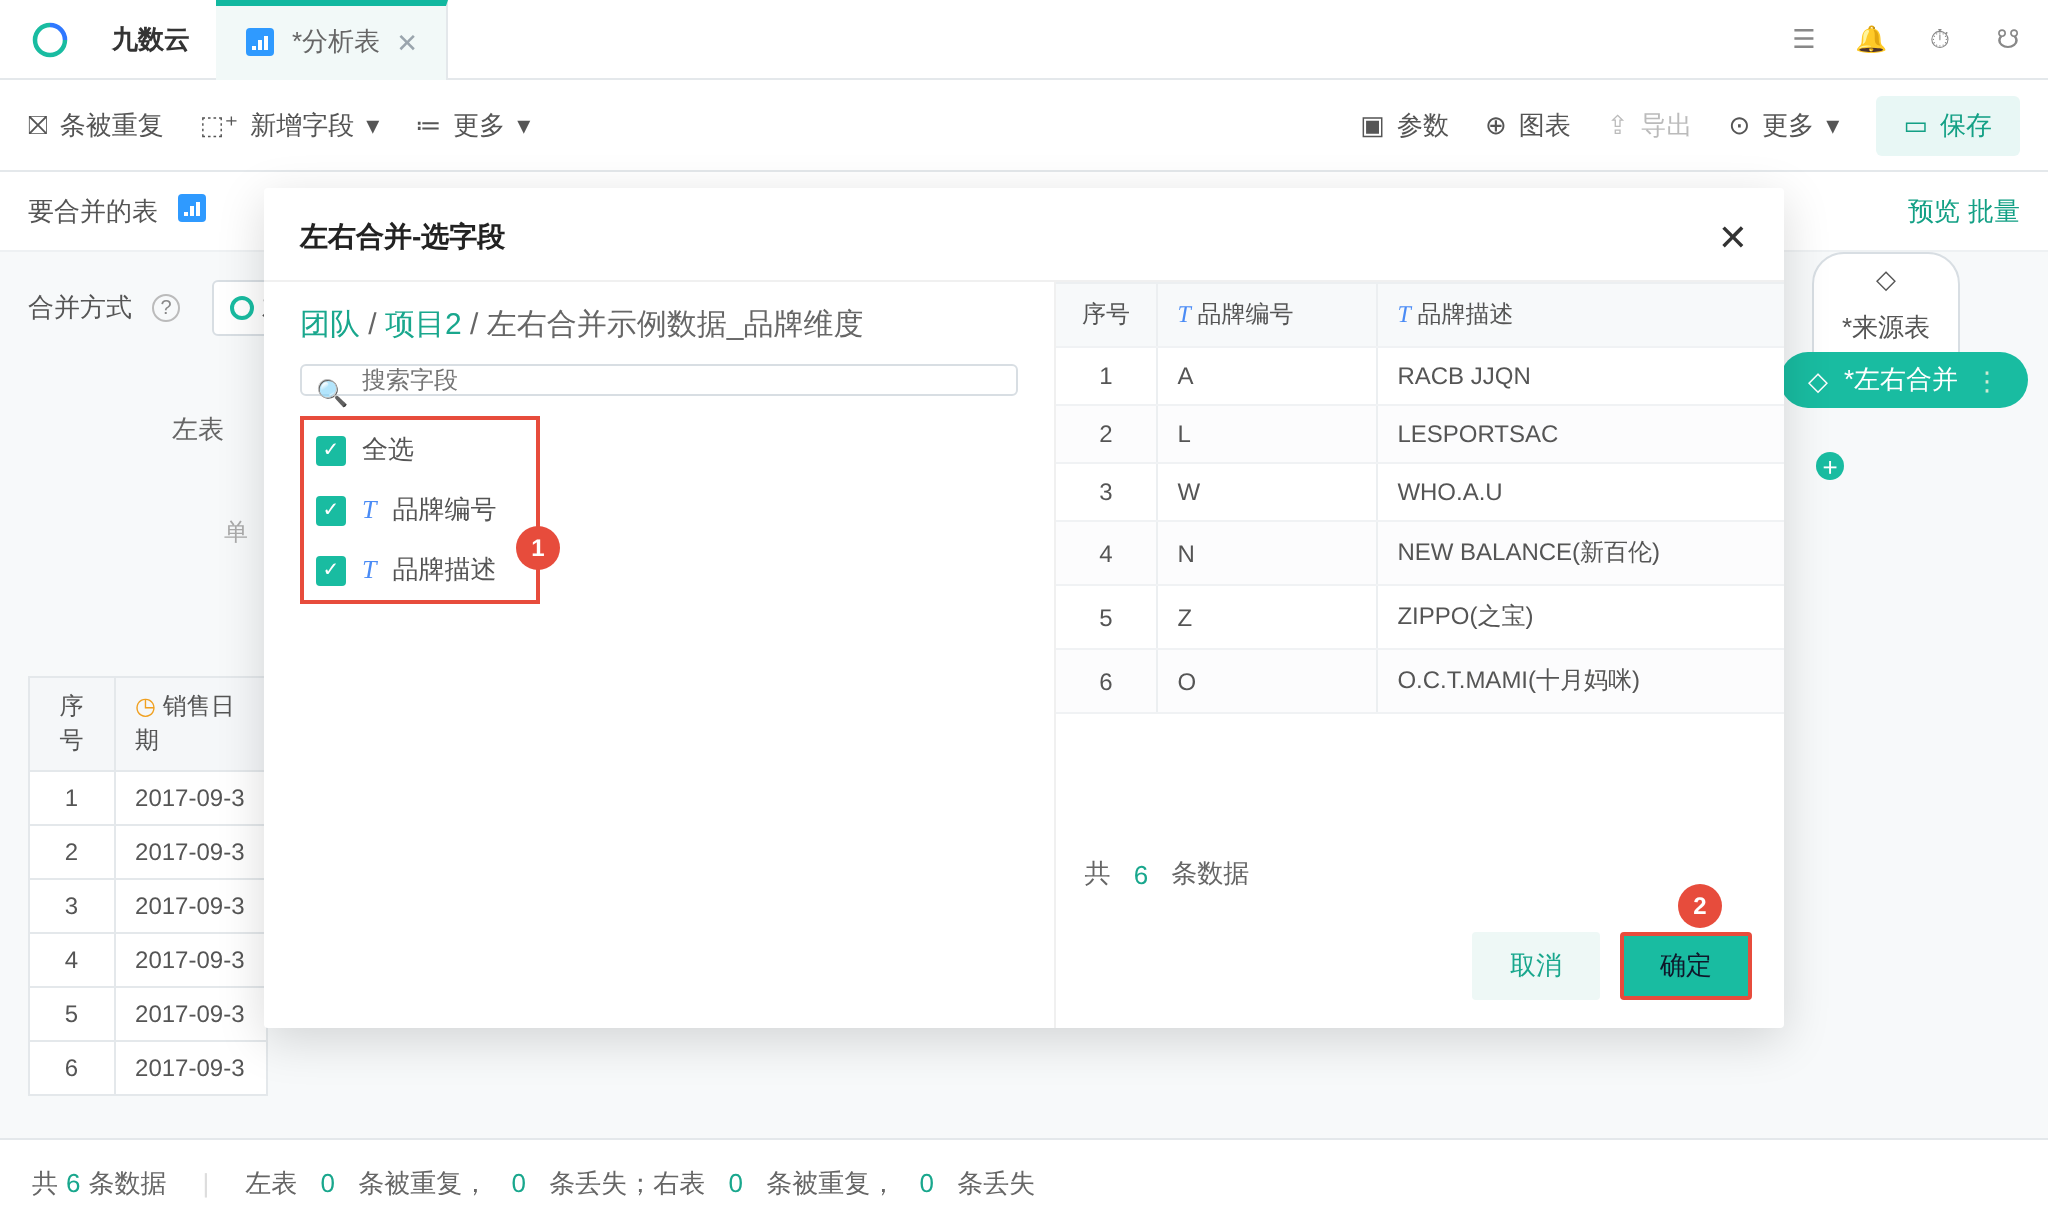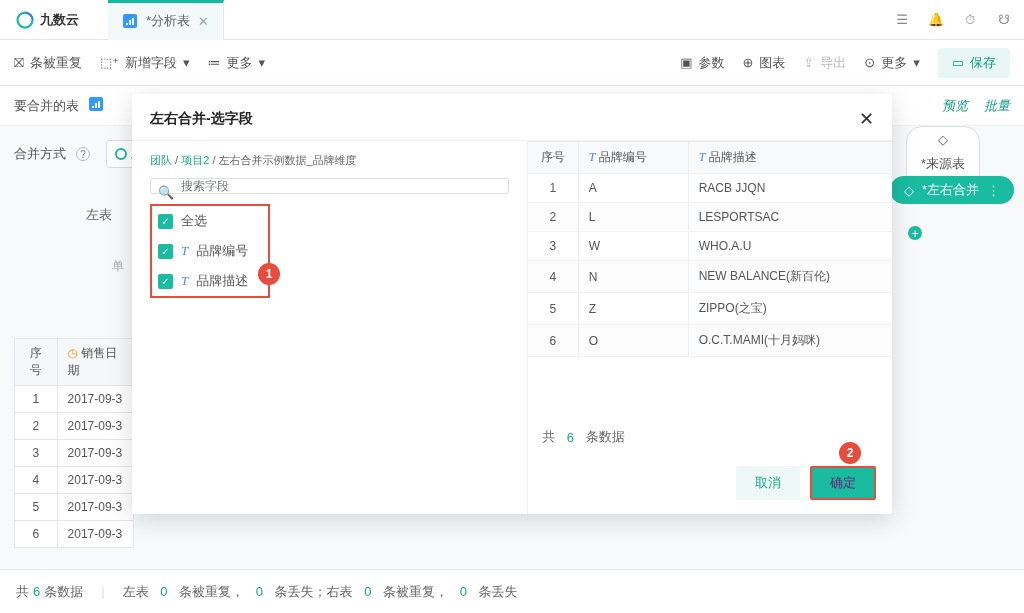--- a/index.html
+++ b/index.html
@@ -1,36 +1,36 @@
 <!DOCTYPE html>
 <html><head>
 <meta charset="utf-8">
 <style>
   * { box-sizing: border-box; margin: 0; padding: 0; }
   html, body { width: 1024px; height: 613px; font-family: "Helvetica Neue", Arial, "PingFang SC", "Microsoft YaHei", sans-serif; font-size: 13px; color: #333; background: #fff; overflow: hidden; }
   .app { width: 1024px; height: 613px; position: relative; background: #f7f9fa; }
 
   
   .topbar { display: flex; align-items: center; height: 40px; background: #fff; border-bottom: 1px solid #e4e8eb; padding: 0 12px 0 0; }
-  .logo { display: flex; align-items: center; gap: 6px; width: 108px; padding-left: 16px; font-weight: 600; color: #333; }
+  .logo { display: flex; align-items: center; gap: 22px; width: 108px; padding-left: 16px; font-weight: 600; color: #333; }
   .logo svg { width: 18px; height: 18px; }
   .tab { display: flex; align-items: center; height: 40px; padding: 0 14px; border-top: 3px solid #12b8a0; background: #f2f9f8; gap: 8px; border-right: 1px solid #e4e8eb; }
   .tab-title { color: #666; }
   .top-icons { margin-left: auto; display: flex; align-items: center; gap: 18px; color: #888; }
   .icon-sq { width: 16px; height: 16px; display: inline-flex; align-items: center; justify-content: center; }
 
   
   .toolbar { display: flex; align-items: center; height: 46px; padding: 0 14px; border-bottom: 1px solid #e4e8eb; background: #fff; gap: 18px; color: #555; }
   .tool { display: flex; align-items: center; gap: 6px; cursor: pointer; }
   .spacer { flex: 1; }
   .btn-save { background: #e8f7f5; color: #13a085; padding: 6px 14px; border-radius: 3px; display: flex; gap: 6px; align-items: center; }
 
   
   .subhdr { display: flex; align-items: center; height: 40px; padding: 0 14px; color: #555; border-bottom: 1px solid #eef1f3; background: #fff; }
-  .subhdr .right { margin-left: auto; display: flex; gap: 16px; font-style: italic; }
+  .subhdr .right { margin-left: auto; display: flex; gap: 4px; }
   .subhdr .right a { color: #13a085; cursor: pointer; }
 
   
   .bg-content { padding: 14px; color: #555; }
   .bg-row { display: flex; align-items: center; gap: 10px; margin-bottom: 14px; }
   .help-dot { width: 14px; height: 14px; border: 1px solid #bbb; border-radius: 50%; display: inline-flex; align-items: center; justify-content: center; font-size: 10px; color: #888; }
   .bg-pill { position: absolute; border-radius: 16px; padding: 5px 14px; display: flex; align-items: center; gap: 8px; font-size: 13px; }
   .pill-white { background: #fff; border: 1px solid #d8dee3; color: #555; }
   .pill-teal { background: #19bca1; color: #fff; }
   .pill-dots { color: #cfead2; }
@@ -43,21 +43,21 @@
   .footer { position: absolute; bottom: 0; left: 0; right: 0; height: 44px; display: flex; align-items: center; padding: 0 16px; border-top: 1px solid #e4e8eb; background: #fff; color: #666; gap: 4px; font-size: 13px; }
   .footer .num { color: #19a78d; }
 
   
   .modal { position: absolute; top: 94px; left: 132px; width: 760px; height: 420px; background: #fff; box-shadow: 0 6px 24px rgba(0,0,0,.15); border-radius: 2px; display: flex; flex-direction: column; }
   .modal-header { display: flex; align-items: center; padding: 14px 18px 10px 18px; border-bottom: 1px solid #f0f0f0; }
   .modal-header h3 { font-size: 14px; font-weight: 600; color: #222; }
   .close { margin-left: auto; font-size: 18px; color: #333; cursor: pointer; }
   .modal-body { flex: 1; display: flex; overflow: hidden; }
   .left-col { width: 52%; padding: 12px 18px; display: flex; flex-direction: column; gap: 10px; }
-  .breadcrumb { font-size: 11px; color: #666; }
+  .breadcrumb { font-size: 15px; color: #666; }
   .breadcrumb a { color: #19a78d; }
   .search { position: relative; }
   .search input { width: 100%; height: 16px; padding: 0 10px 0 30px; border: 1px solid #d8dee3; border-radius: 3px; color: #999; font-size: 12px; background: #fff; }
   .search .mag { position: absolute; left: 8px; top: 7px; color: #b8bec4; }
   .checklist { border: 2px solid #e74c3c; width: 120px; padding: 6px 6px; display: flex; flex-direction: column; gap: 12px; background: #fff; }
   .check-row { display: flex; align-items: center; gap: 8px; color: #555; font-size: 13px; }
   .chk { width: 15px; height: 15px; border-radius: 2px; background: #19bca1; display: inline-flex; align-items: center; justify-content: center; color: #fff; font-size: 10px; }
   .Ticon { color: #4a8bf5; font-family: serif; font-style: italic; }
 
   .badge { width: 22px; height: 22px; border-radius: 50%; background: #e74c3c; color: #fff; display: flex; align-items: center; justify-content: center; font-size: 12px; font-weight: bold; position: absolute; }
@@ -68,21 +68,21 @@
   .dtbl { border-collapse: collapse; width: 100%; }
   .dtbl th, .dtbl td { padding: 7px 10px; font-size: 12px; color: #555; text-align: left; border-bottom: 1px solid #f0f2f4; }
   .dtbl th { background: #f7f9fa; font-weight: normal; border-top: 1px solid #eceff1; }
   .dtbl th.idx, .dtbl td.idx { width: 50px; text-align: center; border-right: 1px solid #eceff1; }
   .dtbl th.c1, .dtbl td.c1 { width: 110px; border-right: 1px solid #eceff1; }
   .dtbl tbody tr:nth-child(even) { background: #fcfcfd; }
   .tbl-footer { margin-top: auto; padding: 10px 14px; display: flex; align-items: center; gap: 4px; color: #666; font-size: 13px; }
   .modal-footer { display: flex; justify-content: flex-end; gap: 10px; padding: 10px 16px 14px 16px; }
   .btn { padding: 6px 18px; border-radius: 2px; font-size: 13px; cursor: pointer; border: 1px solid transparent; }
   .btn-cancel { background: #eef8f6; color: #19a78d; }
-  .btn-ok { background: #19bca1; color: #701a75; border: 2px solid #e74c3c; }
+  .btn-ok { background: #19bca1; color: #0f172a; border: 2px solid #e74c3c; }
 </style>
 </head>
 <body>
 <div class="app">
 
 <div class="topbar">
   <div class="logo">
     <svg viewBox="0 0 24 24">
           <path d="M12 2 A10 10 0 1 0 22 12" fill="none" stroke="#19bca1" stroke-width="3"></path>
           <path d="M12 2 A10 10 0 0 1 22 12" fill="none" stroke="#2f78ff" stroke-width="3"></path>

